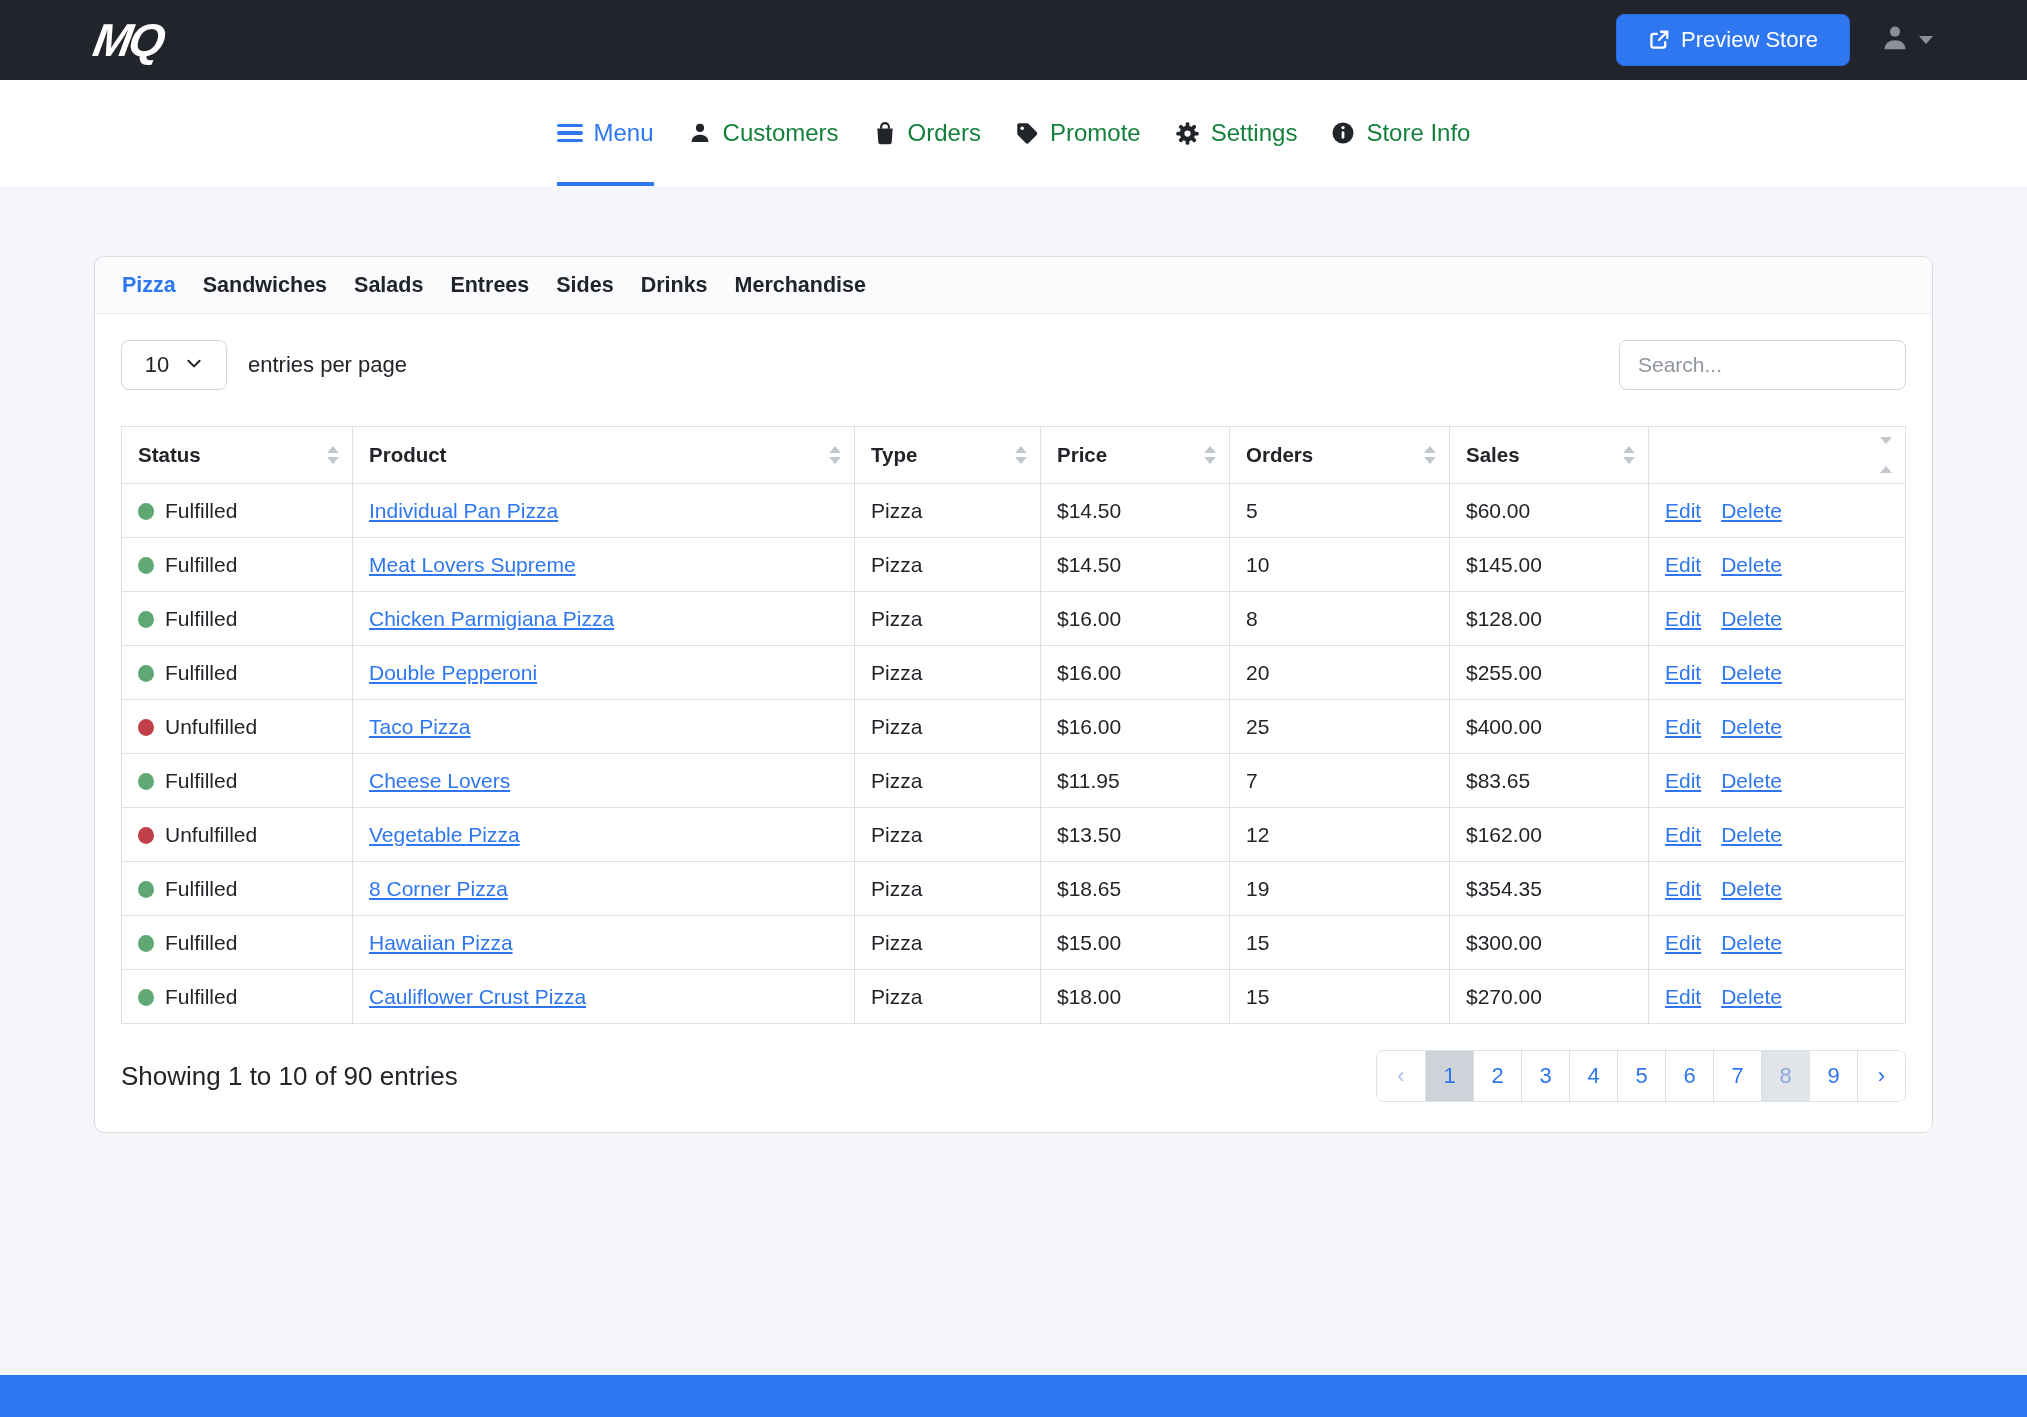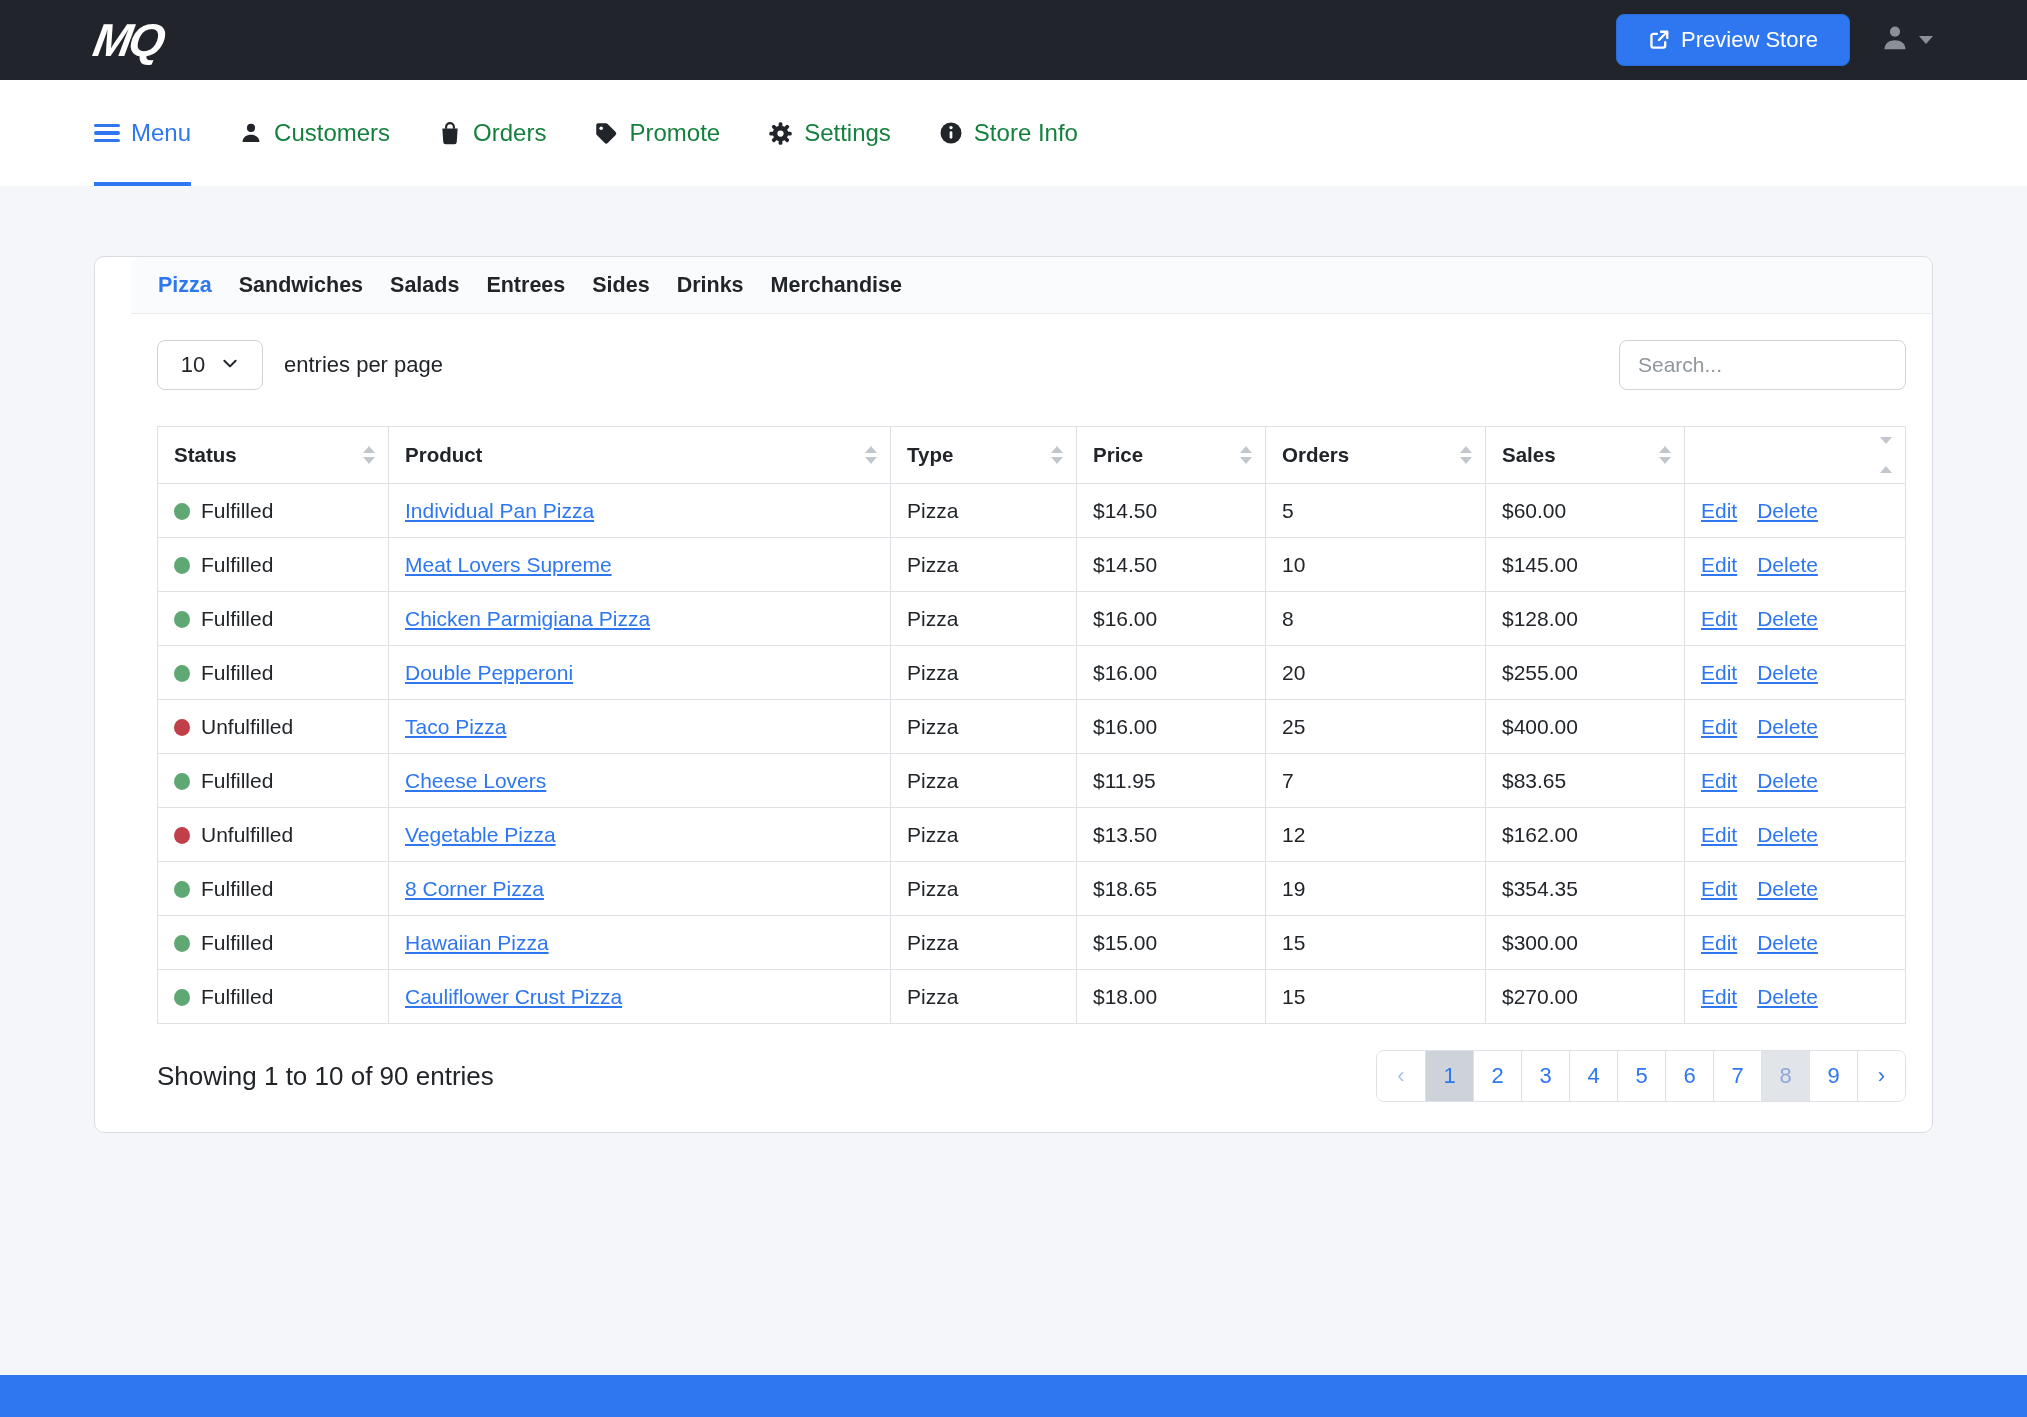--- a/index.html
+++ b/index.html
@@ -30,38 +30,38 @@
   }
   .preview-btn svg { display: block; }
   .user-menu { display: flex; align-items: center; gap: 9px; cursor: pointer; }
   .caret-down {
     width: 0; height: 0; border-left: 7px solid transparent;
     border-right: 7px solid transparent; border-top: 8px solid #8b9096;
   }
 
   
   .nav { background: #fff; height: 106px; }
-  .nav-inner { height: 100%; display: flex; align-items: stretch; gap: 48px; }
+  .nav-inner { height: 100%; display: flex; align-items: stretch; gap: 34px; justify-content: center; }
   .nav-item {
     display: flex; align-items: center; gap: 11px;
     font-size: 24px; position: relative; cursor: pointer; color: #15803d;
   }
   .nav-item.active { color: var(--accent, #2e77f0); }
   .nav-item.active::after {
     content: ""; position: absolute; left: 0; right: 0; bottom: 0;
     height: 4px; background: var(--accent, #2e77f0);
   }
   .nav-item svg { display: block; }
   .hamburger { display: flex; flex-direction: column; gap: 4px; width: 26px; }
   .hamburger i { display: block; height: 3.5px; background: var(--accent, #2e77f0); border-radius: 2px; }
 
   
   .card {
     margin: 70px 94px 0; background: #fff;
-    border: 1px solid #d9dde2; border-radius: 10px; padding-left: 36px;
+    border: 1px solid #d9dde2; border-radius: 10px;
   }
   .tabs {
     display: flex; align-items: center; gap: 27px;
     height: 57px; padding: 0 27px;
     background: #fafbfc; border-bottom: 1px solid #e9ecef;
     border-radius: 10px 10px 0 0;
     font-size: 21.5px; font-weight: 700;
   }
   .tab { cursor: pointer; color: #212529; }
   .tab.active { color: var(--accent, #2e77f0); }

